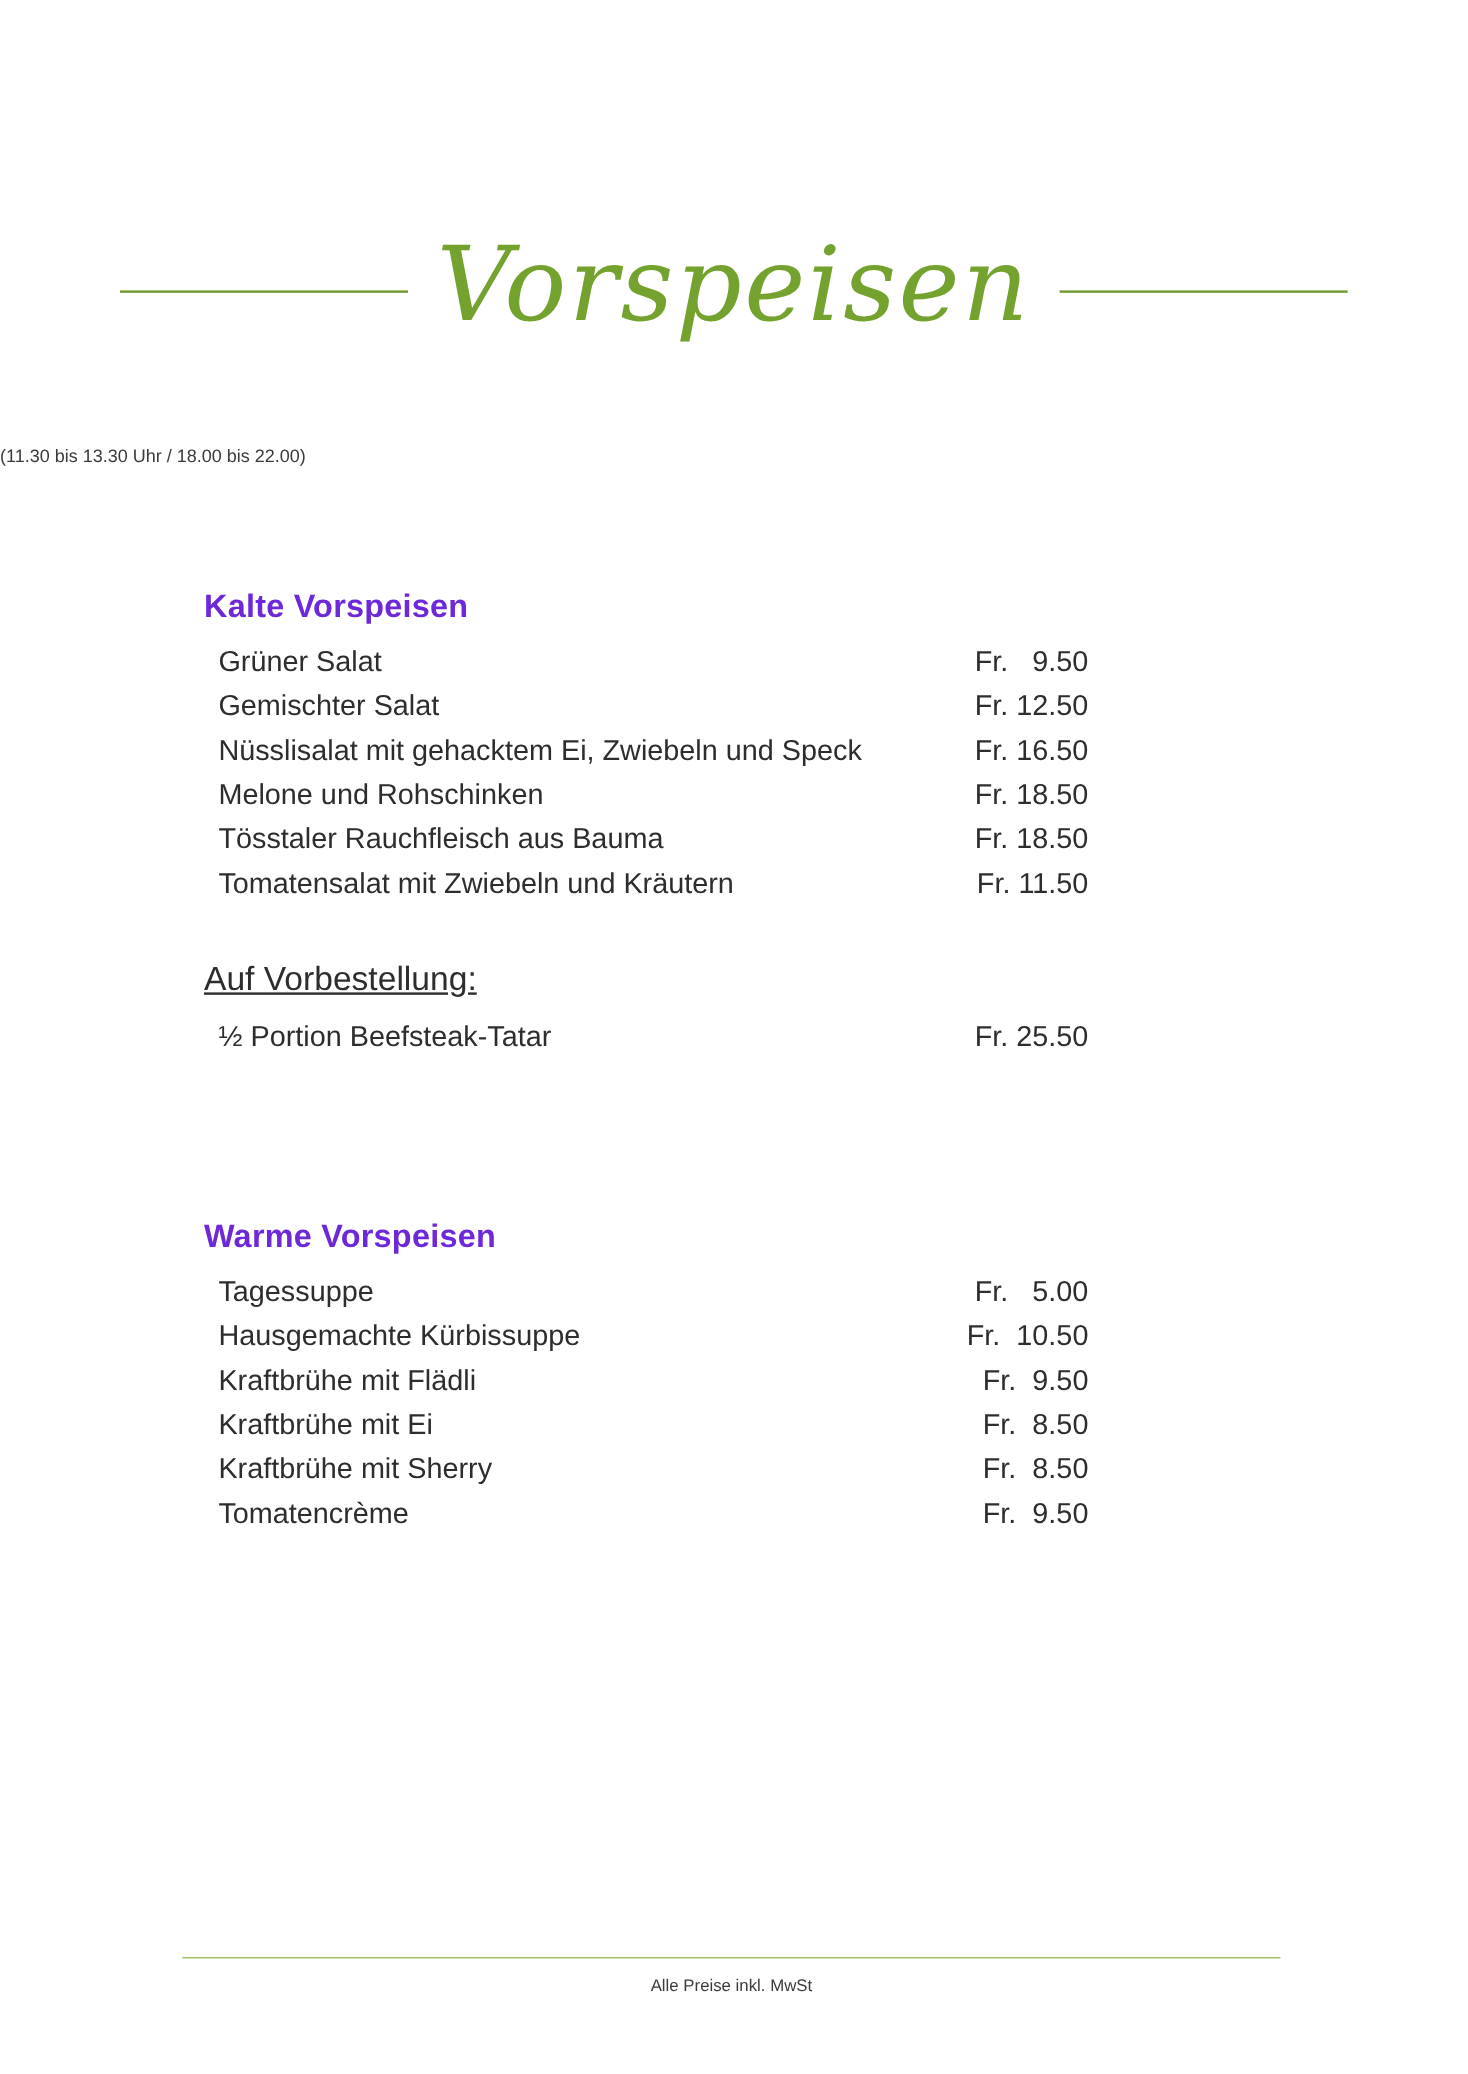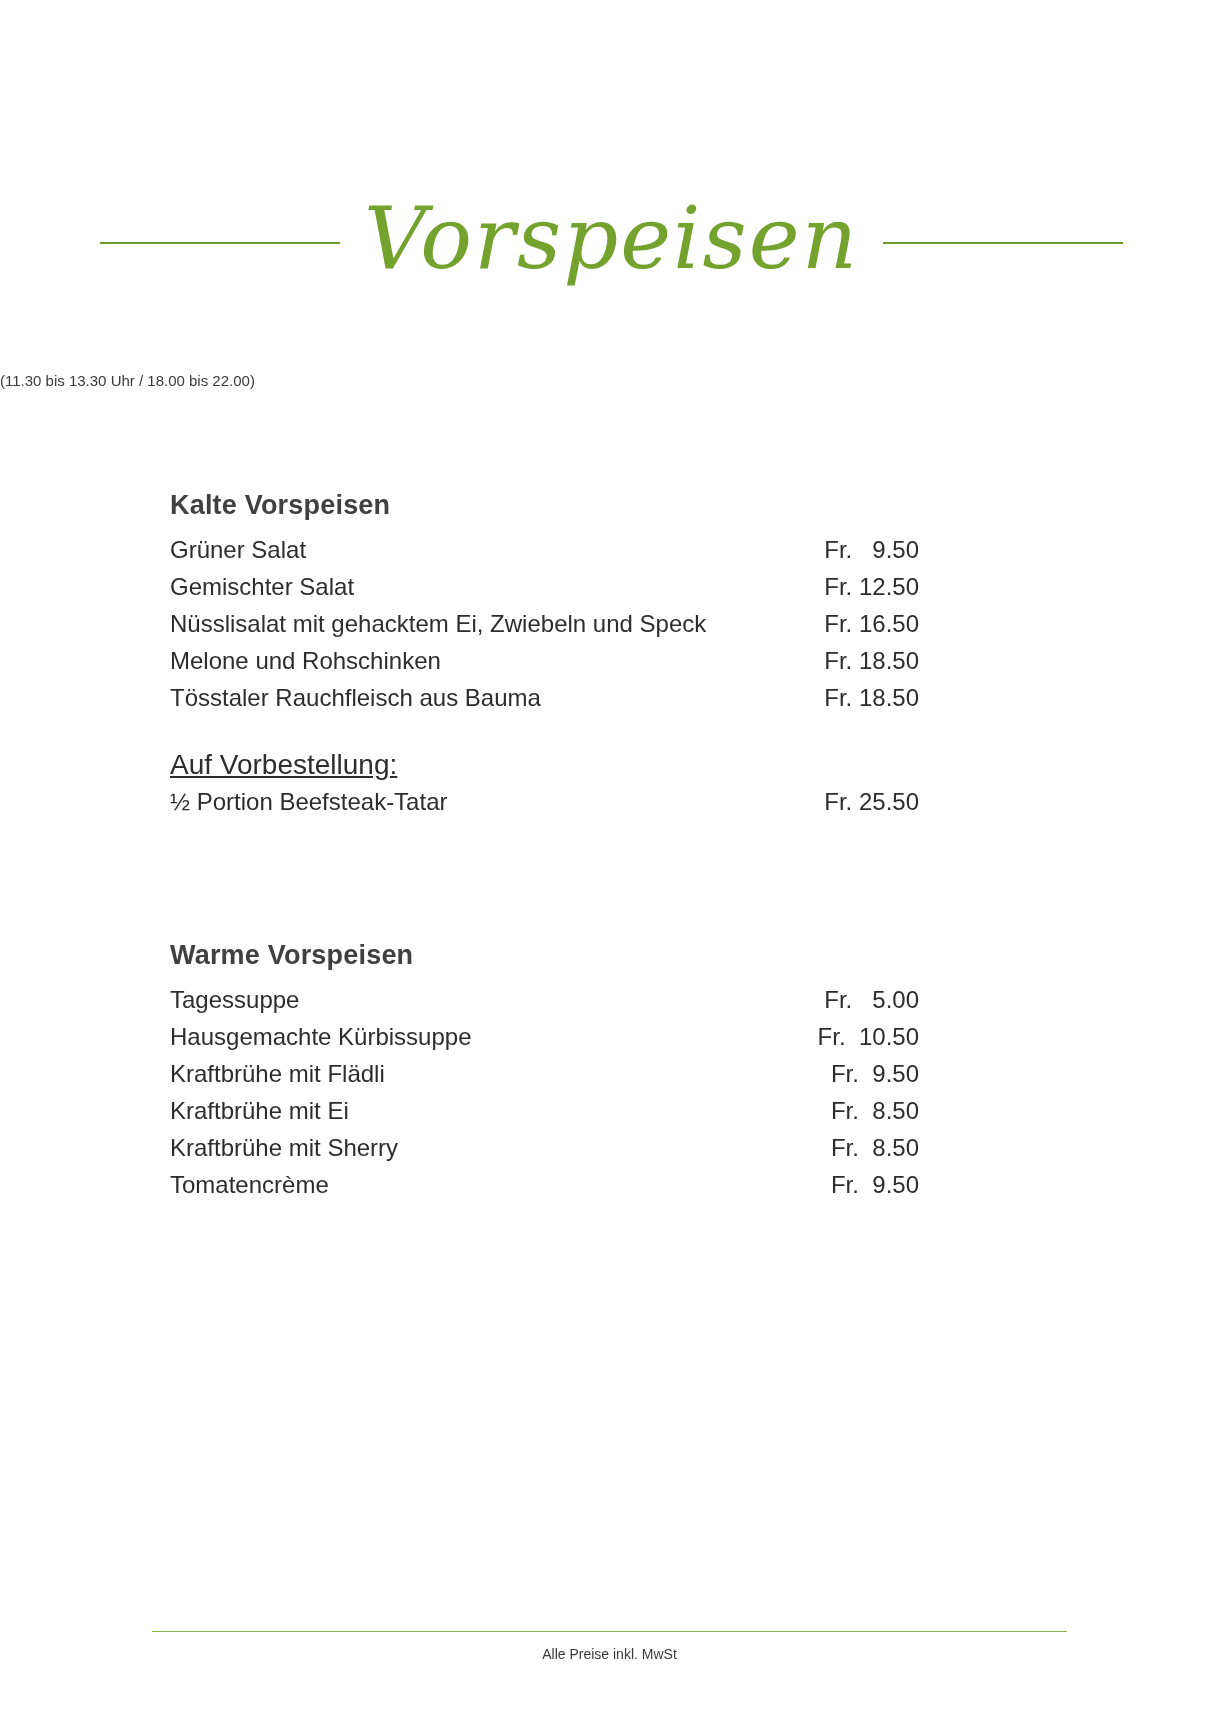--- a/index.html
+++ b/index.html
@@ -76,28 +76,28 @@
     width: 835px;
     top: 490px;
   }
 
   .section {
     margin-bottom: 0;
   }
   .section-title {
     font-size: 27px;
     font-weight: bold;
-    color: #404040;
+    color: #6d28d9;
     margin: 0 0 10px 0;
     letter-spacing: 0.2px;
   }
 
   .items {
     list-style: none;
-    margin: 0;
+    margin: 12px;
     padding: 0;
   }
   .item {
     display: flex;
     align-items: baseline;
     justify-content: space-between;
     font-size: 24px;
     line-height: 37px;
     color: #2d2d2d;
   }
@@ -175,20 +175,24 @@
           <span class="item-price">Fr. 16.50</span>
         </li>
         <li class="item">
           <span class="item-name">Melone und Rohschinken</span>
           <span class="item-price">Fr. 18.50</span>
         </li>
         <li class="item">
           <span class="item-name">Tösstaler Rauchfleisch aus Bauma</span>
           <span class="item-price">Fr. 18.50</span>
         </li>
+        <li class="item">
+          <span class="item-name">Tomatensalat mit Zwiebeln und Kräutern</span>
+          <span class="item-price">Fr. 11.50</span>
+        </li>
       </ul>
 
       <div class="preorder-label">Auf Vorbestellung:</div>
       <ul class="items">
         <li class="item">
           <span class="item-name">½ Portion Beefsteak-Tatar</span>
           <span class="item-price">Fr. 25.50</span>
         </li>
       </ul>
     </div>

